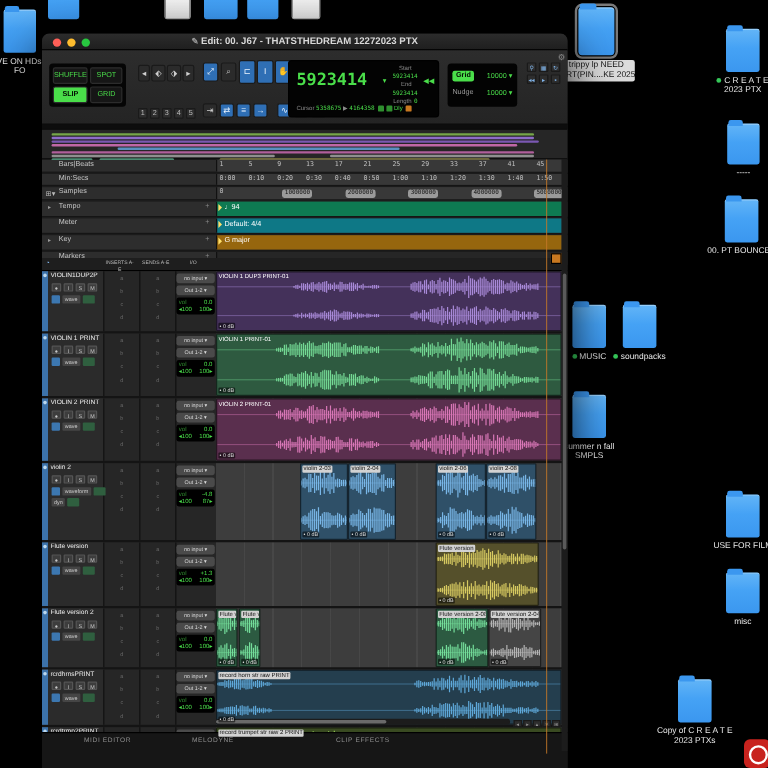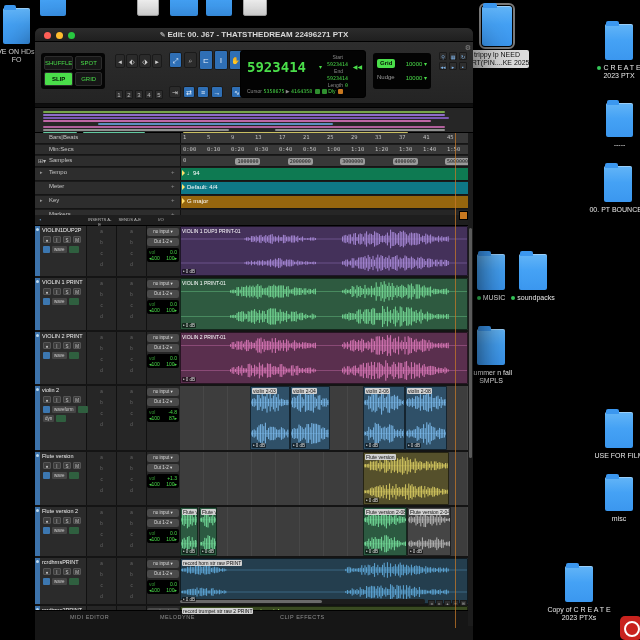--- a/index.html
+++ b/index.html
@@ -218,21 +218,21 @@
       <div class="fold" style="left: 620px; top: 616px;">
         <div class="redapp-icon" style="width: 22px; height: 24px;"></div>
       </div>
     </div>
 
   <div id="ptwin">
     <div class="titlebar">
       <span class="tl r"></span>
       <span class="tl y"></span>
       <span class="tl g"></span>
-      <div class="wtitle"><span class="ticon">✎</span><span>Edit: 00. J67 - THATSTHEDREAM 22496271 PTX</span></div>
+      <div class="wtitle"><span class="ticon">✎</span><span>Edit: 00. J67 - THATSTHEDREAM 12272023 PTX</span></div>
     </div>
 
     <div class="toolbar">
       <div class="modes">
         <div class="mode">SHUFFLE</div>
         <div class="mode">SPOT</div>
         <div class="mode active">SLIP</div>
         <div class="mode">GRID</div>
       </div>
       <div id="toolbtns">

